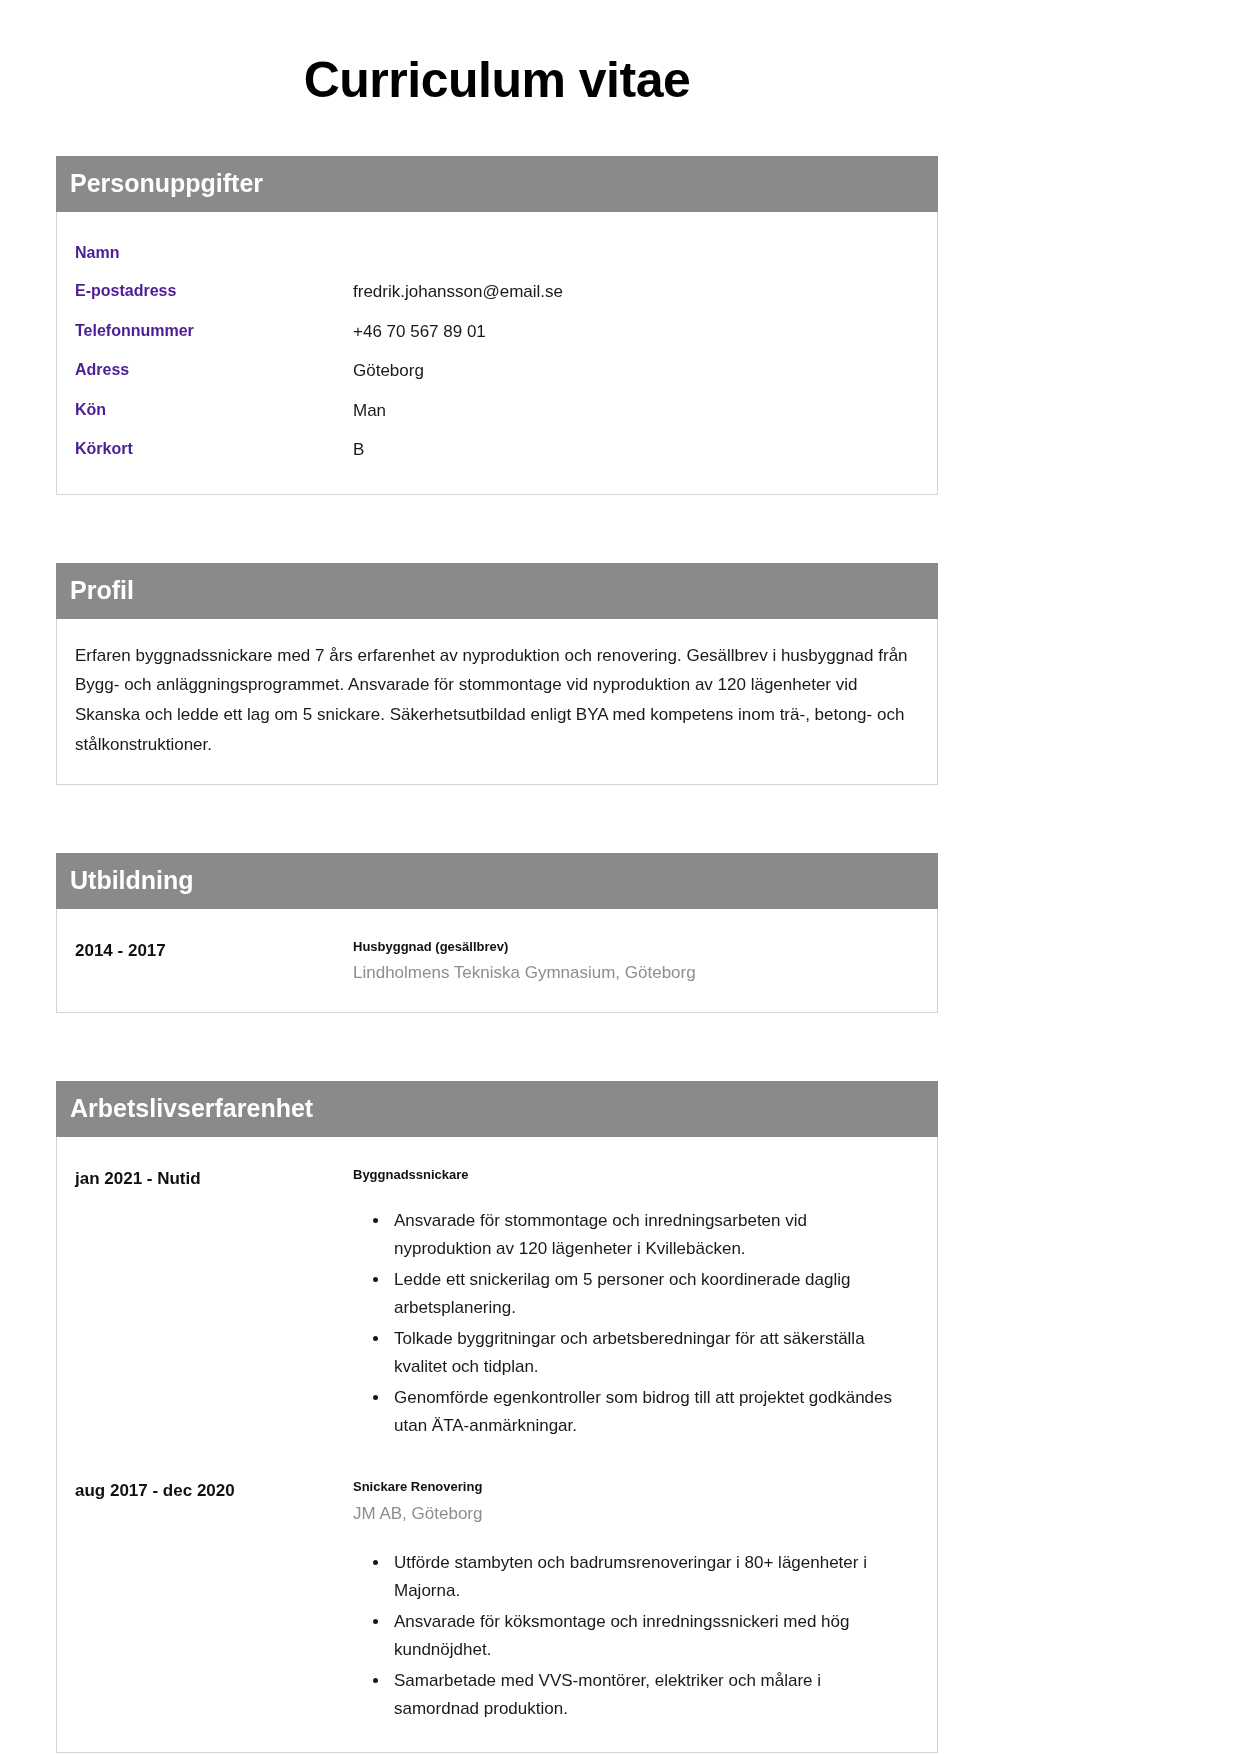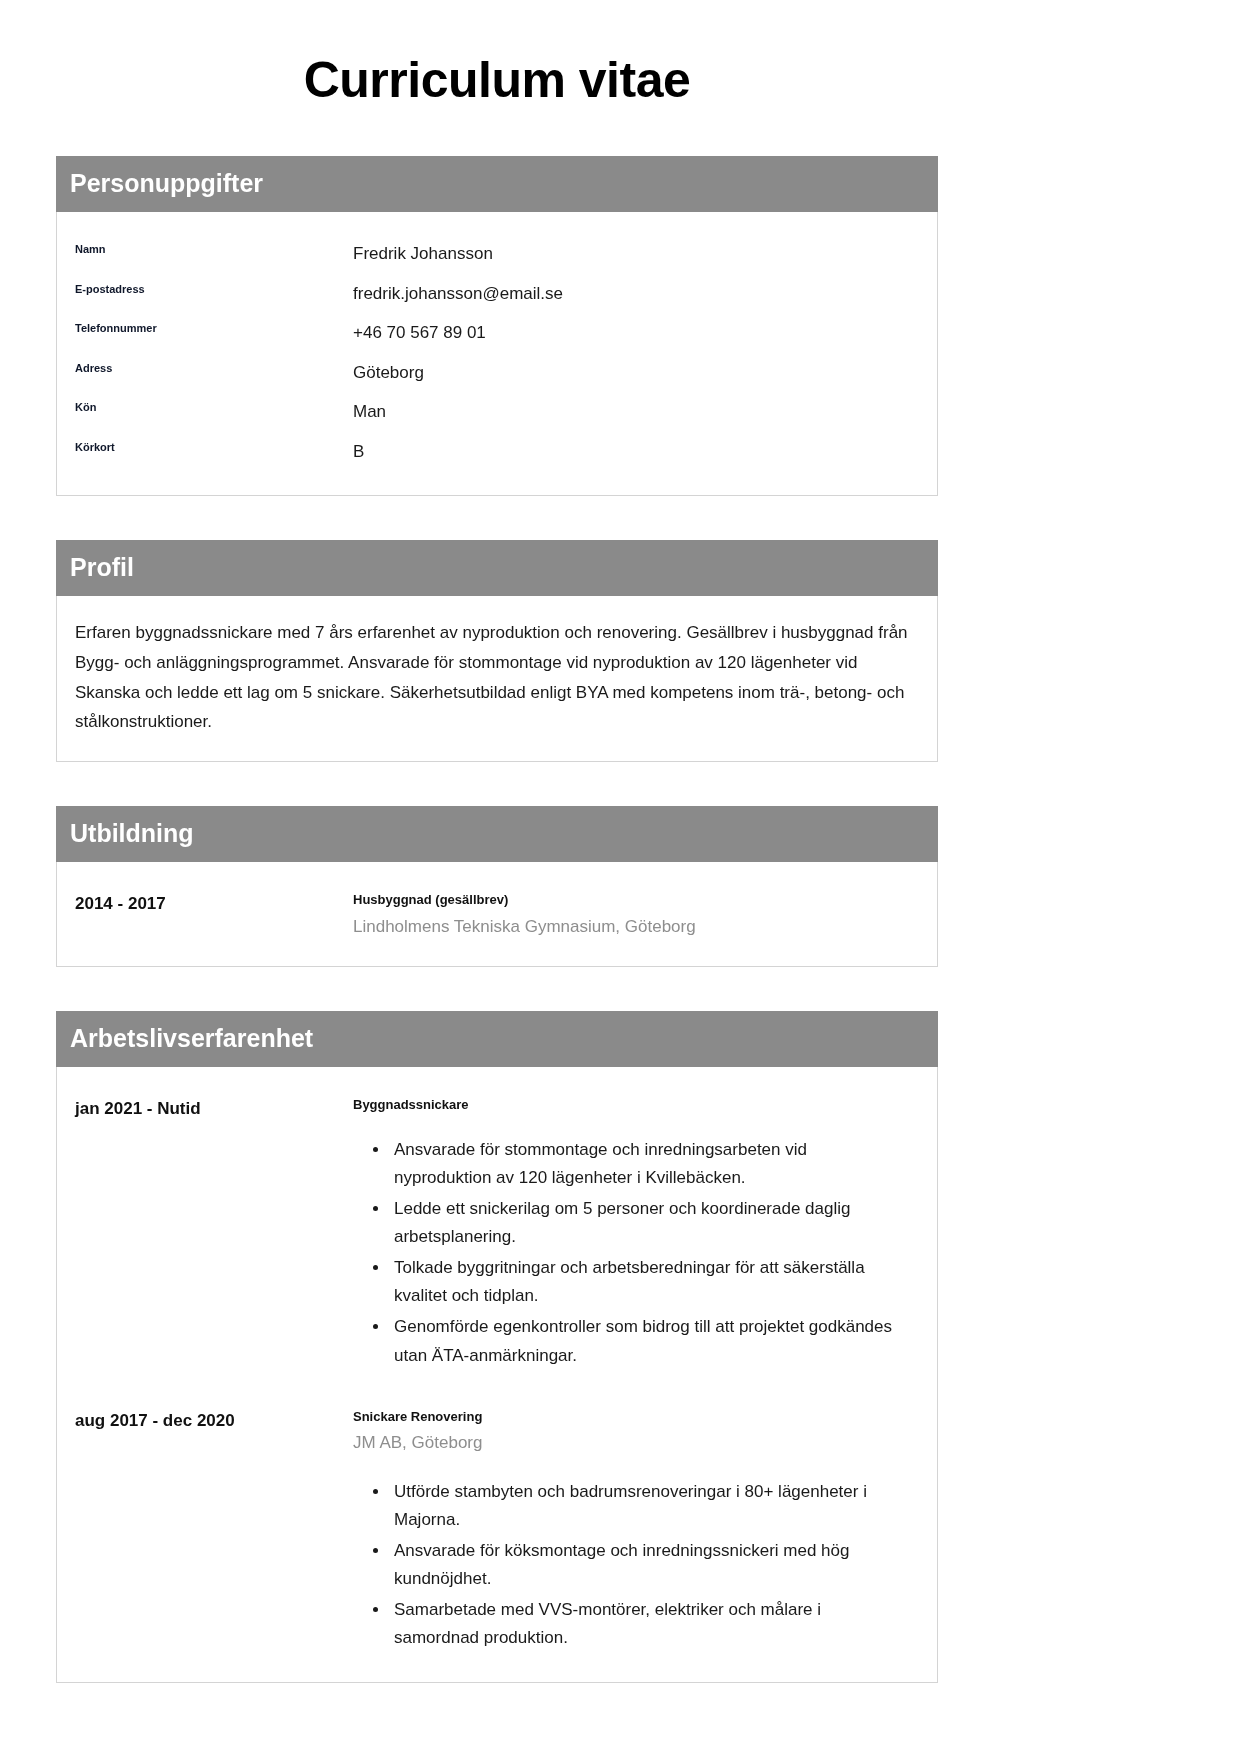--- a/index.html
+++ b/index.html
@@ -28,21 +28,21 @@
     font-weight: bold;
     letter-spacing: -0.5px;
     color: #000000;
     margin: 0;
     padding: 50px 0 46px 0;
     line-height: 1.2;
   }
 
   
   .section {
-    margin-bottom: 44px;
+    margin-bottom: 68px;
   }
   .section-header {
     background: #8a8a8a;
     color: #ffffff;
     font-size: 25px;
     font-weight: bold;
     line-height: 1;
     padding: 15px 14px 16px 14px;
     letter-spacing: 0px;
   }
@@ -55,23 +55,23 @@
   }
 
   
   .pd-row {
     display: flex;
     align-items: flex-start;
     padding: 7px 0;
   }
   .pd-label {
     flex: 0 0 278px;
-    font-size: 11px;
-    font-weight: bold;
-    color: #0f172a;
+    font-size: 16px;
+    font-weight: bold;
+    color: #4c1d95;
     line-height: 1.5;
   }
   .pd-value {
     flex: 1 1 auto;
     font-size: 17px;
     font-weight: normal;
     color: #1a1a1a;
     line-height: 1.5;
   }
 
@@ -141,21 +141,20 @@
 <div class="page">
 
   <h1 class="doc-title">Curriculum vitae</h1>
 
   <div class="section">
     <div class="section-header">Personuppgifter</div>
     <div class="section-body">
 
       <div class="pd-row">
         <div class="pd-label">Namn</div>
-        <div class="pd-value">Fredrik Johansson</div>
       </div>
 
       <div class="pd-row">
         <div class="pd-label">E-postadress</div>
         <div class="pd-value">fredrik.johansson@email.se</div>
       </div>
 
       <div class="pd-row">
         <div class="pd-label">Telefonnummer</div>
         <div class="pd-value">+46 70 567 89 01</div>

